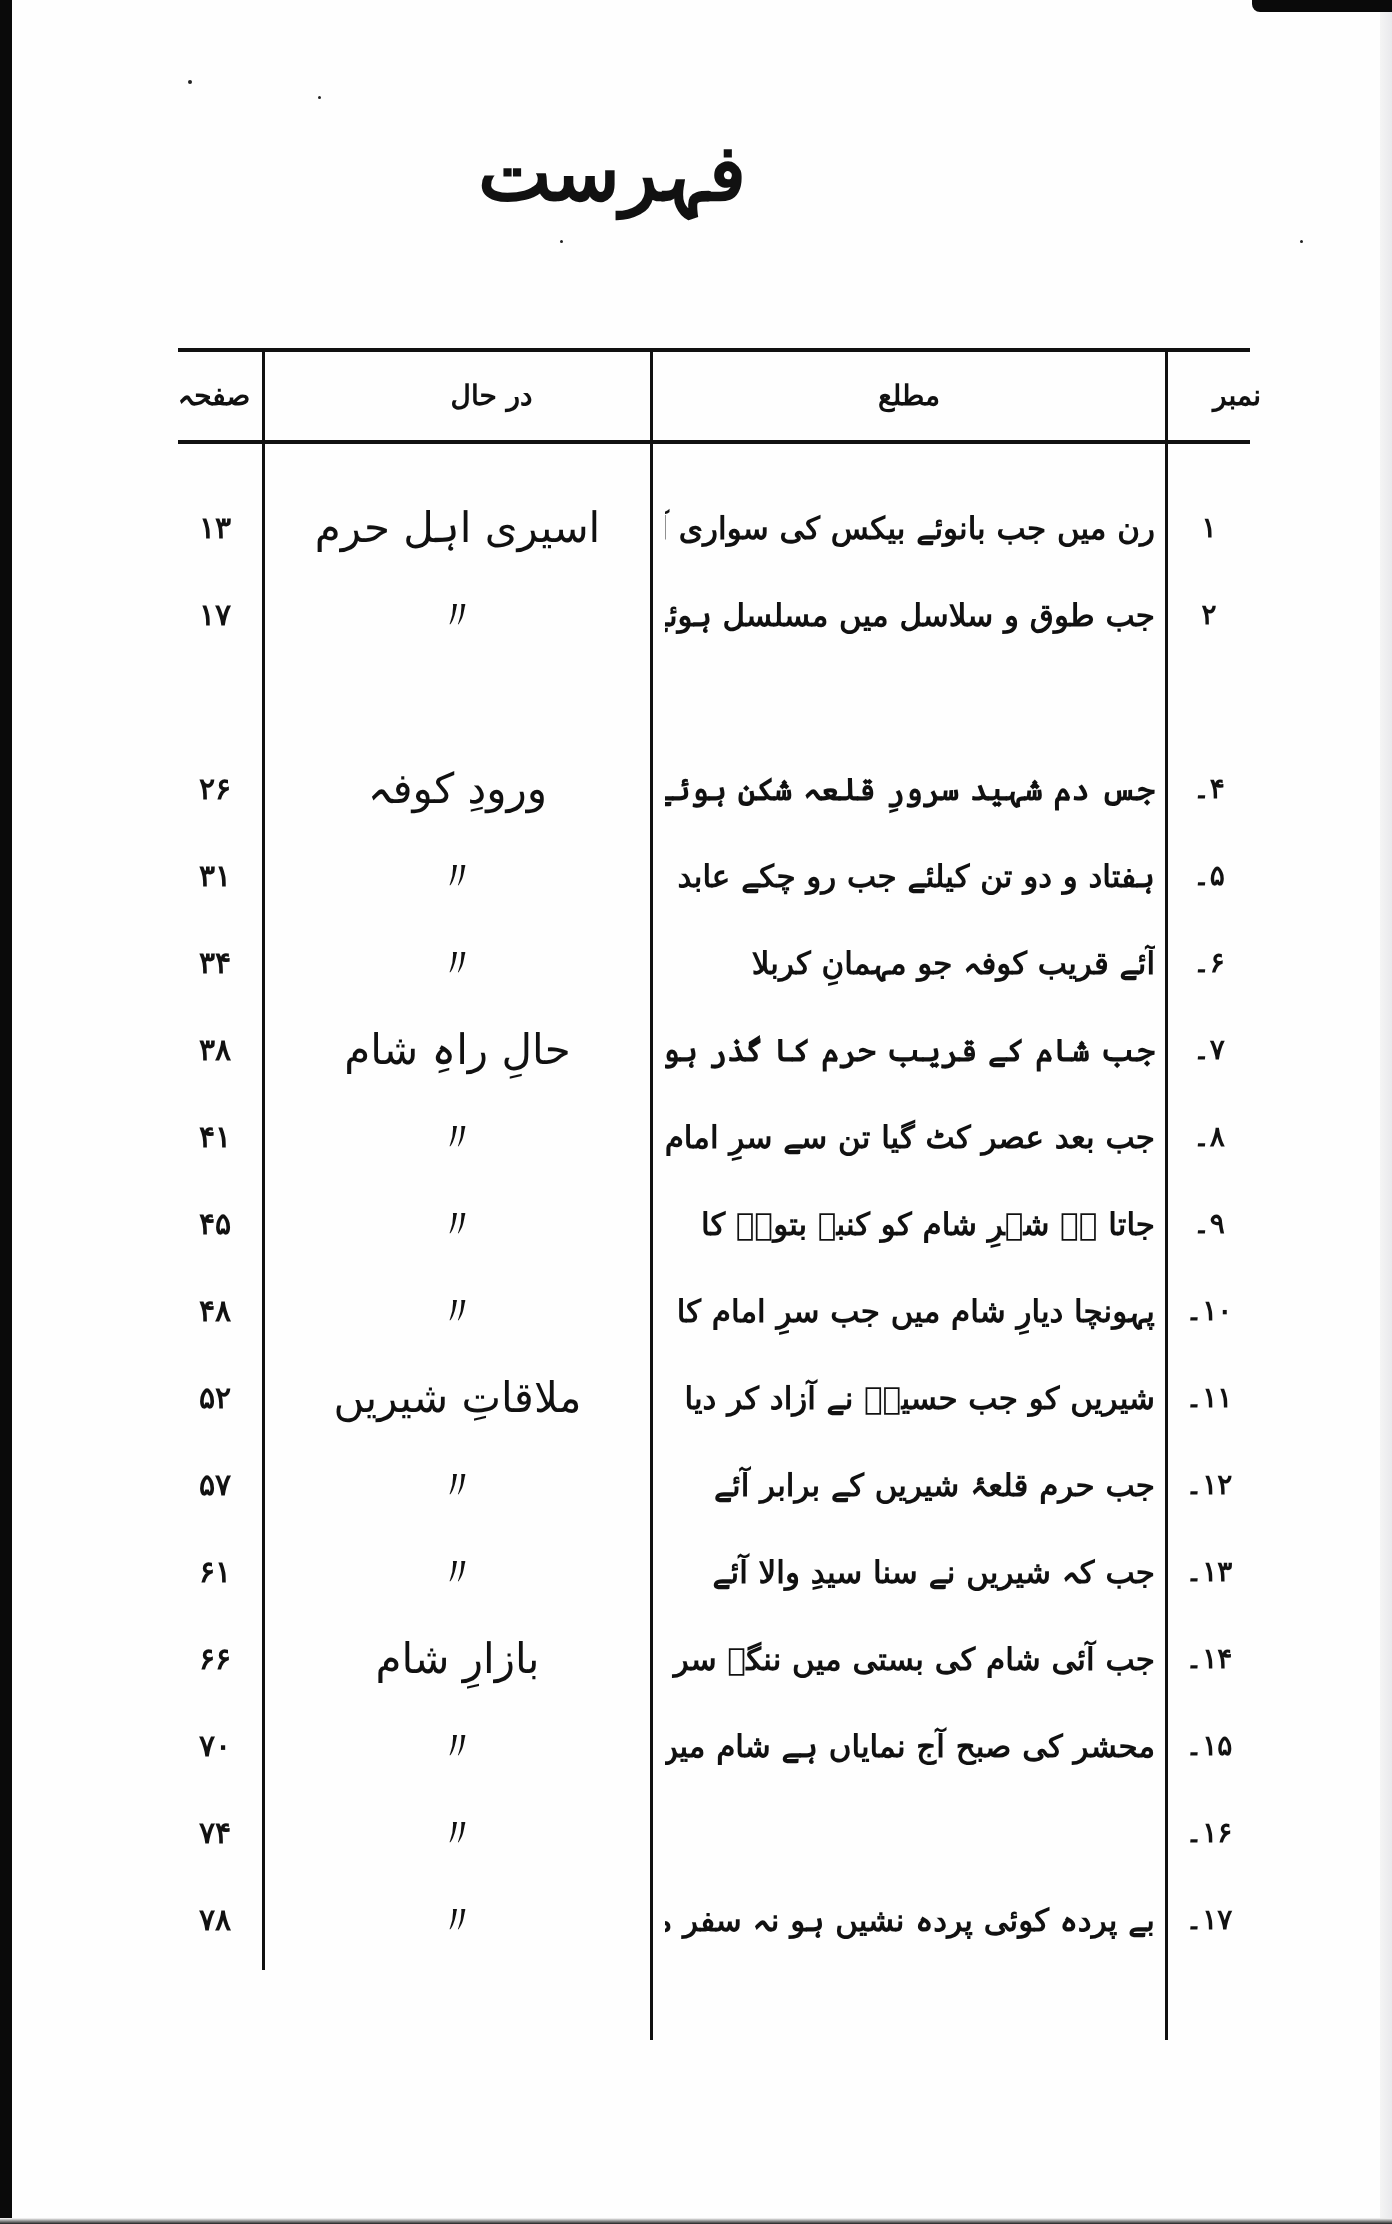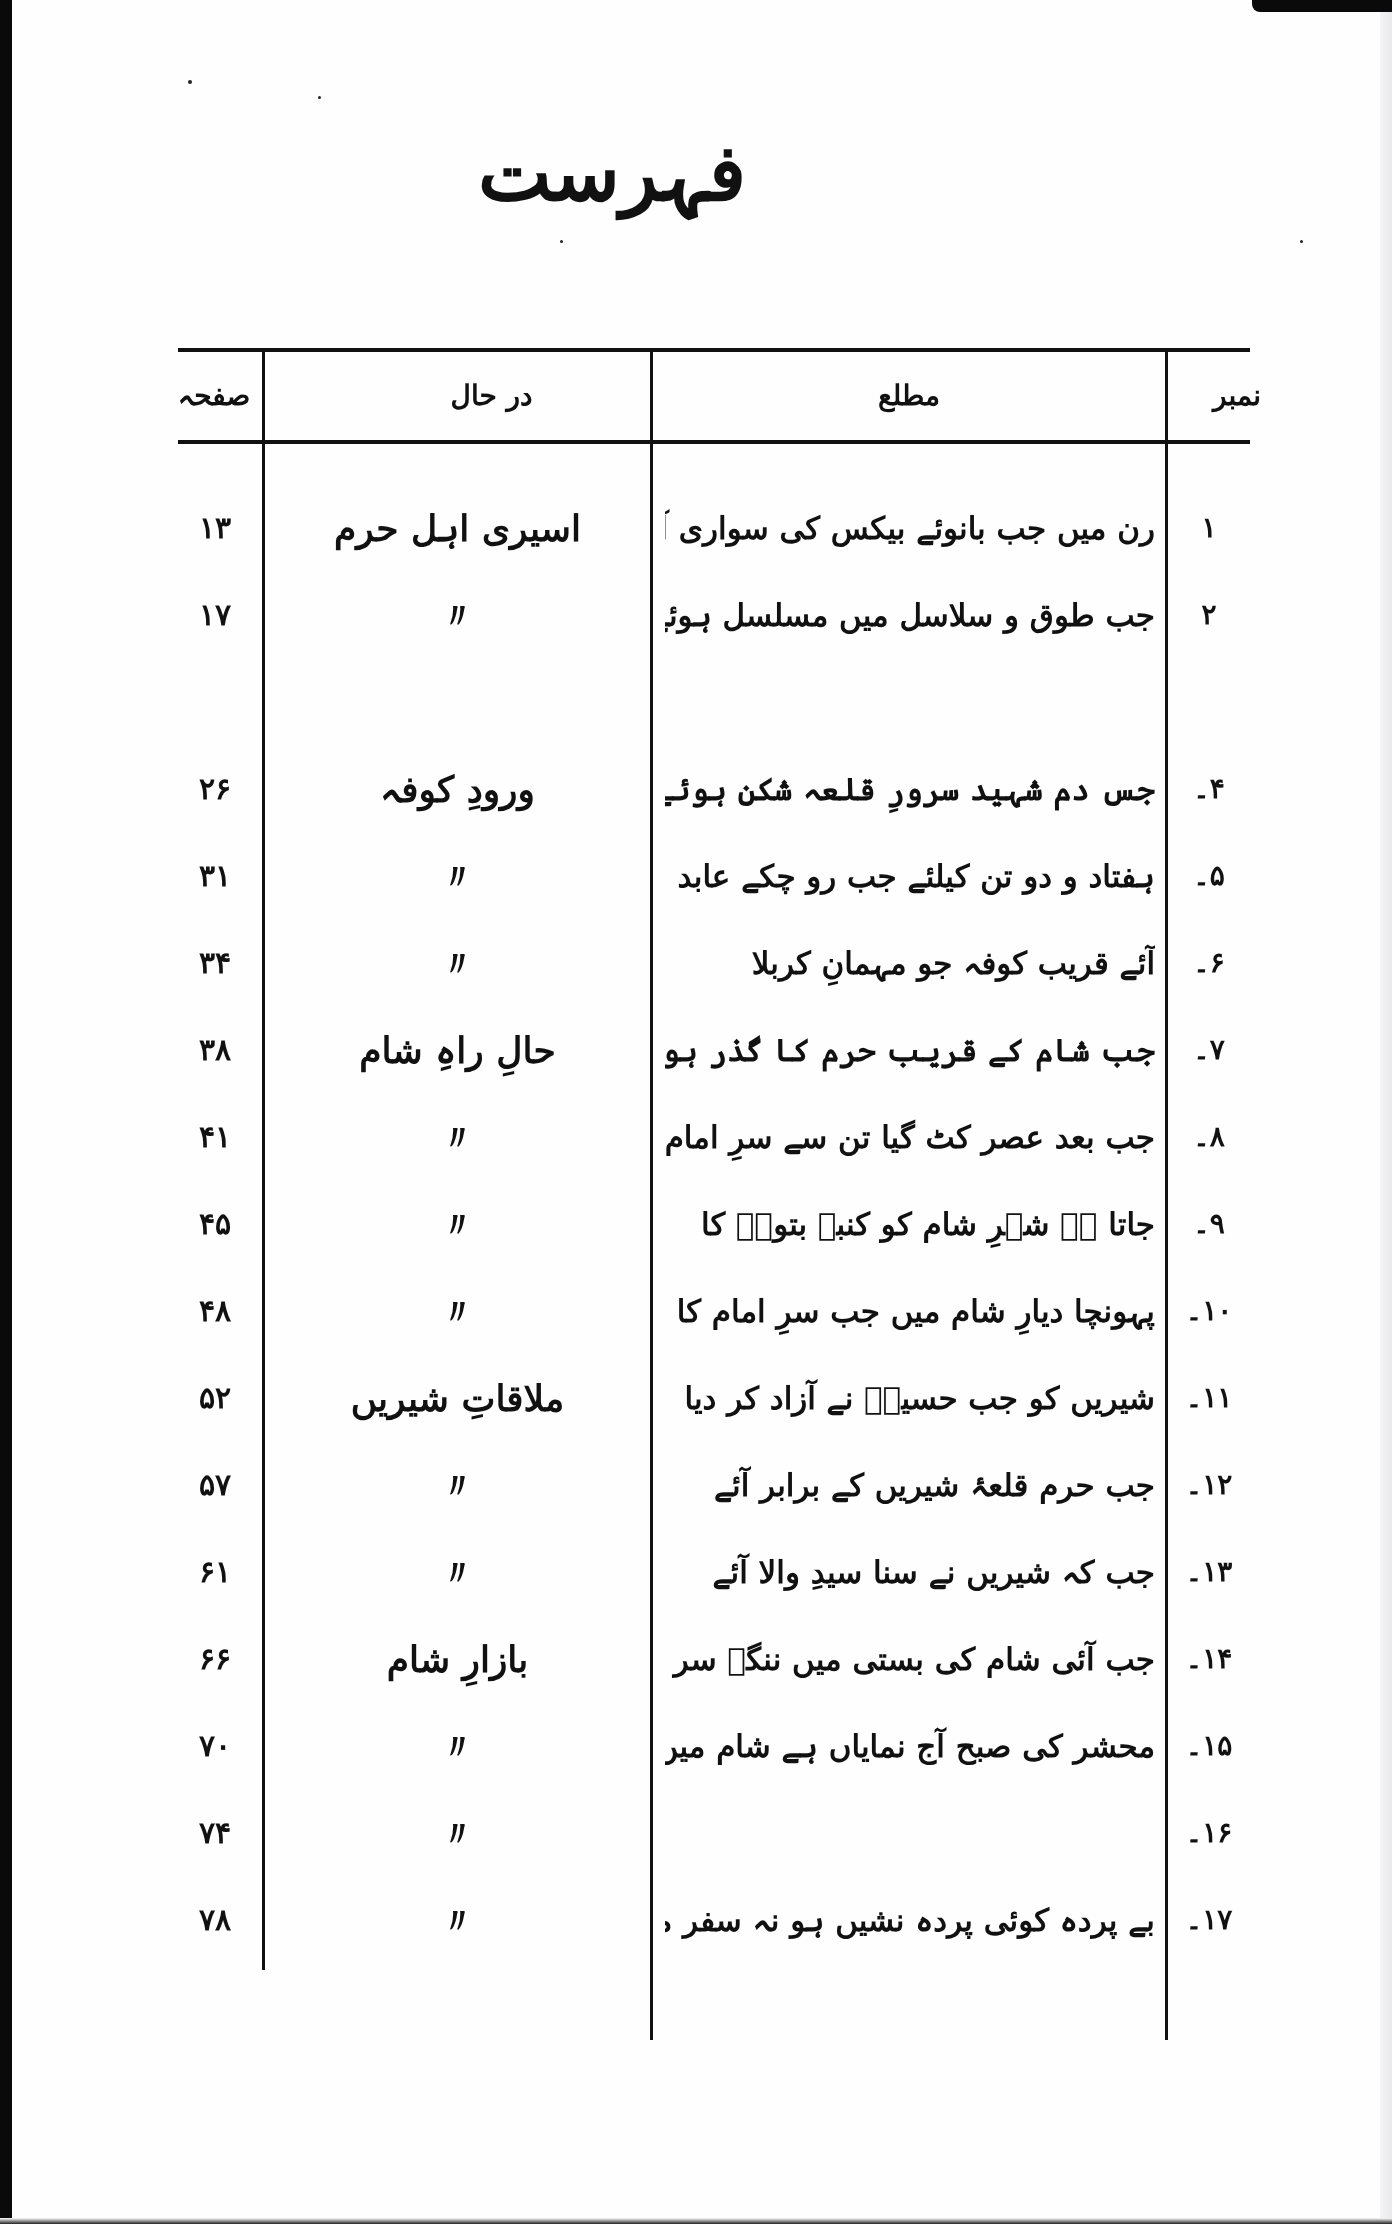--- a/index.html
+++ b/index.html
@@ -121,22 +121,22 @@
   }
   .cell.page {
     left: -6px; width: 86px;
     text-align: center;
     font-size: 30px;
     font-weight: bold;
   }
   .cell.section {
     left: 87px; width: 385px;
     text-align: center;
-    font-size: 36px;
-    font-weight: bold;
+    font-size: 42px;
+    font-weight: normal;
   }
   .cell.matla {
     left: 487px; width: 490px;
     text-align: right;
     font-size: 31px;
     font-weight: bold;
     overflow: hidden;
   }
   .cell.num {
     left: 990px; width: 82px;

